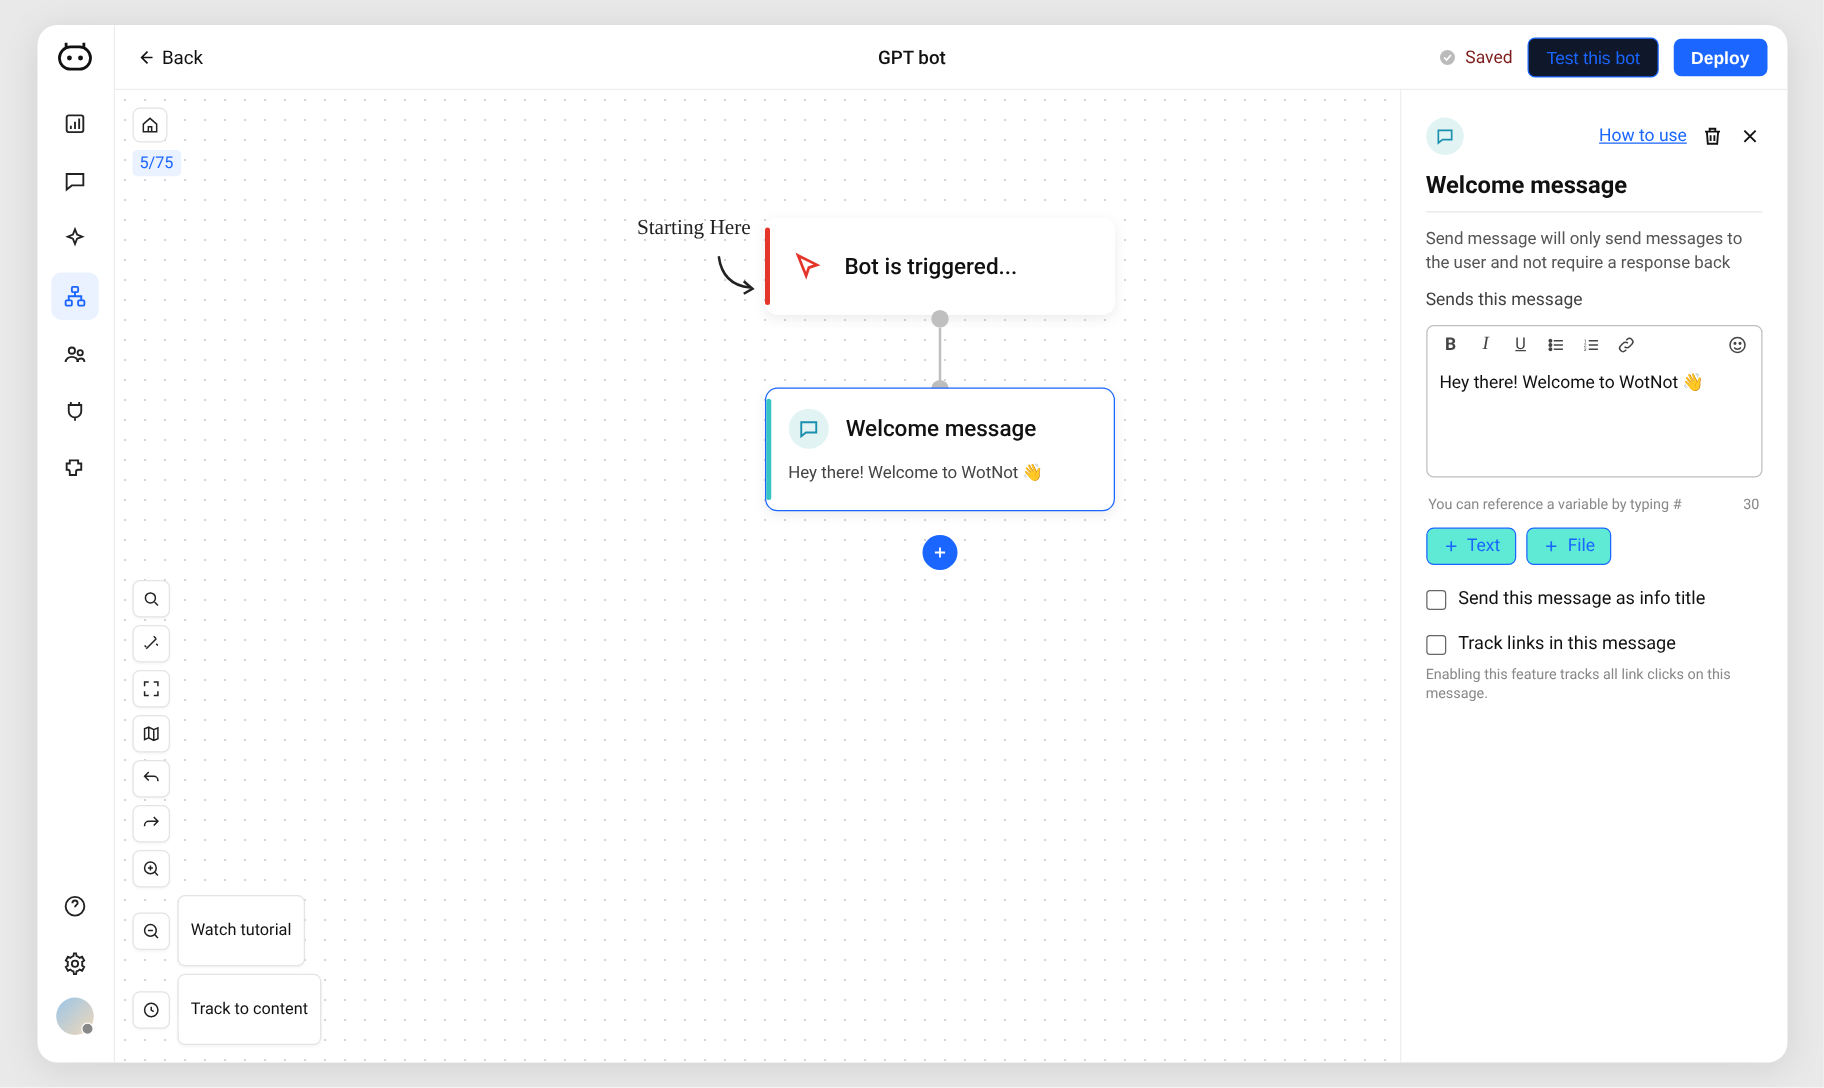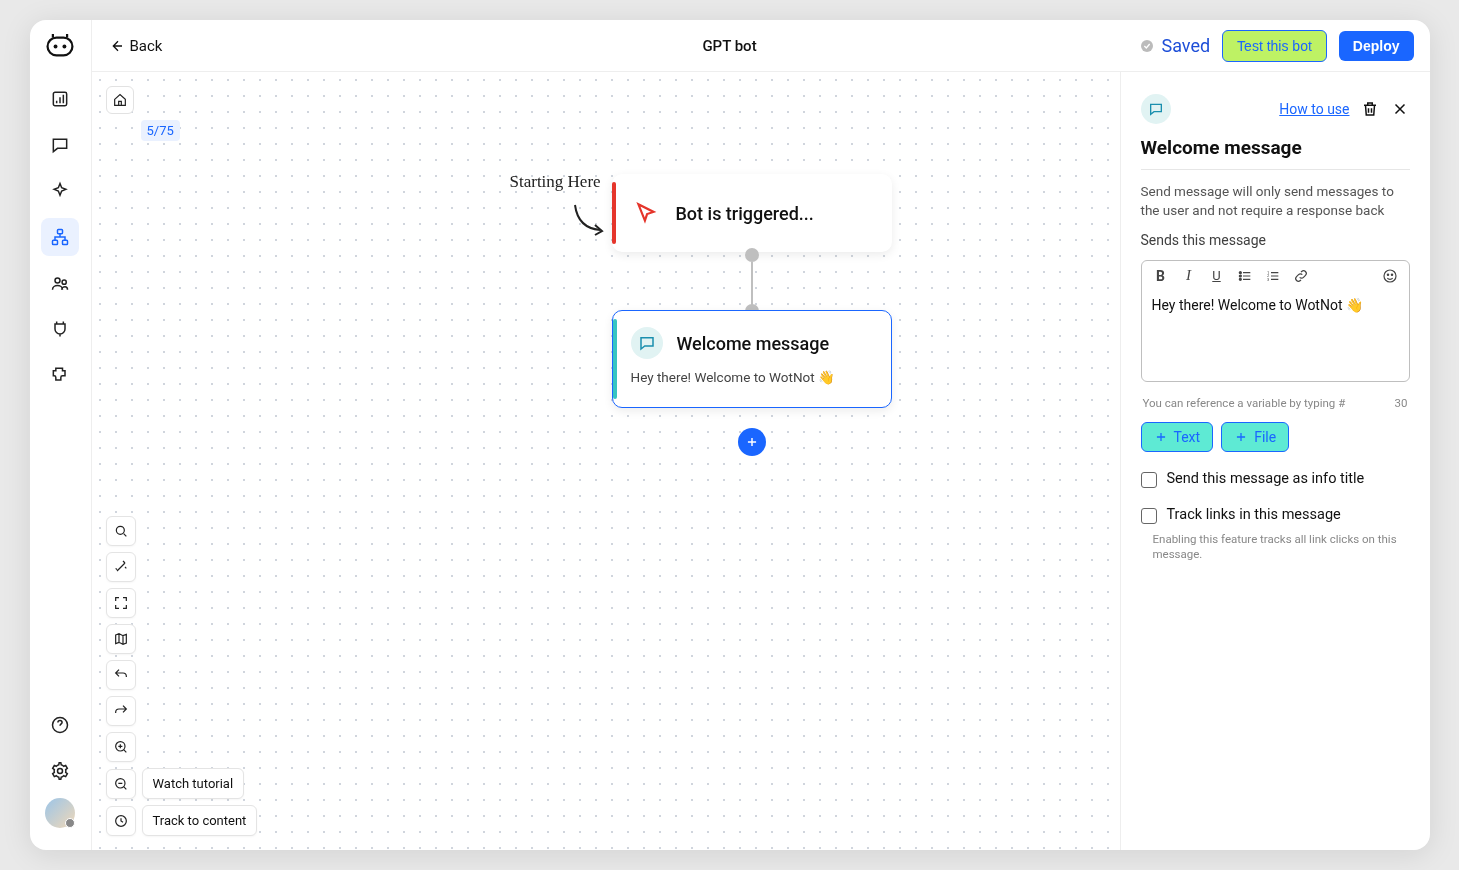--- a/index.html
+++ b/index.html
@@ -34,24 +34,24 @@
 
   
   .header {
     height: 52px; border-bottom: 1px solid #eee; display: flex;
     align-items: center; padding: 16px 16px; gap: 10px;
   }
   .back-btn { display: flex; align-items: center; gap: 6px; font-size: 15px; cursor: pointer; }
   .back-btn svg { width: 16px; height: 16px; stroke: #111; stroke-width: 2; fill: none; }
   .title-center { position: absolute; left: 50%; transform: translateX(-50%); font-size: 15px; font-weight: 500; }
   .header-right { margin-left: auto; display: flex; align-items: center; gap: 12px; }
-  .saved { color: #1d4ed8; font-size: 18px; display: flex; align-items: center; gap: 6px; }
+  .saved { color: #7f1d1d; font-size: 14px; display: flex; align-items: center; gap: 6px; }
   .saved svg { width: 16px; height: 16px; }
   .btn-outline {
-    border: 1px solid #1a66ff; color: #1a66ff; background: #bef264;
+    border: 1px solid #1a66ff; color: #1a66ff; background: #0f172a;
     border-radius: 6px; padding: 7px 14px; font-size: 14px; cursor: pointer;
   }
   .btn-primary {
     background: #1a66ff; color: #fff; border: none;
     border-radius: 6px; padding: 7px 14px; font-size: 14px; cursor: pointer; font-weight: bold;
   }
 
   
   .body { flex: 1; display: flex; }
 
@@ -66,36 +66,36 @@
 
   .canvas-topbox {
     position: absolute; top: 14px; left: 14px;
     display: flex; flex-direction: column; gap: 6px;
   }
   .home-chip {
     width: 28px; height: 28px; background: #fff; border: 1px solid #e2e2e2;
     border-radius: 6px; display:flex; align-items:center; justify-content:center; cursor:pointer;
   }
   .home-chip svg { width: 16px; height: 16px; stroke: #222; fill:none; stroke-width:1.8; }
-  .count-chip { background:#eaf1ff; color:#1a66ff; font-size:13px; padding:3px 6px; border-radius:4px; width:fit-content;margin-left:35px; }
+  .count-chip { background:#eaf1ff; color:#1a66ff; font-size:13px; padding:3px 6px; border-radius:4px; width:fit-content; }
 
   
   .canvas-tools {
     position: absolute; left: 14px; bottom: 14px;
     display: flex; flex-direction: column; gap: 6px;
   }
   .tool-btn {
     width: 30px; height: 30px; background: #fff; border: 1px solid #e4e4e4;
     border-radius: 6px; display:flex; align-items:center; justify-content:center; cursor:pointer;
     box-shadow: 0 1px 2px rgba(0,0,0,0.04);
   }
   .tool-btn svg { width: 16px; height: 16px; stroke:#222; fill:none; stroke-width:1.8; }
   .tool-chip {
     background:#fff; border:1px solid #e4e4e4; border-radius:6px;
-    font-size: 13px; padding: 7px 10px; cursor:pointer; white-space: nowrap;
+    font-size: 13px; padding: 20px 10px; cursor:pointer; white-space: nowrap;
     box-shadow: 0 1px 2px rgba(0,0,0,0.04);
   }
   .tool-row { display:flex; gap:6px; align-items:center; }
 
   
   .flow { position:absolute; top:102px; left:520px; width:280px; }
   .node {
     background:#fff; border-radius:10px; box-shadow: 0 3px 10px rgba(0,0,0,0.08);
     padding: 20px 18px; display:flex; align-items:center; gap:14px; position:relative;
   }
@@ -176,21 +176,21 @@
     border:1px solid #1a66ff; color:#1a66ff; border-radius:6px;
     padding:6px 12px; font-size:14px; display:flex; align-items:center; gap:6px; cursor:pointer;
     background:#5eead4;
   }
   .chip-btn svg { width:14px;height:14px;stroke:#1a66ff;stroke-width:2.2; }
 
   .check-row { display:flex; gap:10px; align-items:flex-start; font-size:14.5px; margin-top:6px; }
   .check-box {
     width:16px;height:16px; border:1.5px solid #666; border-radius:3px; margin-top:2px; cursor:pointer; flex-shrink:0;
   }
-  .hint { font-size:11.5px; color:#888; margin-top:-4px; padding-left:0px; line-height:1.3;margin-left:12px; }
+  .hint { font-size:11.5px; color:#888; margin-top:-4px; padding-left:0px; line-height:1.3; }
 </style>
 </head>
 <body>
 
 <div class="app-frame">
 
   <div class="rail">
     <div class="logo">
       <svg viewBox="0 0 36 28">
           <rect x="4" y="4" width="28" height="20" rx="10" fill="none" stroke="#111" stroke-width="2.5"></rect>

